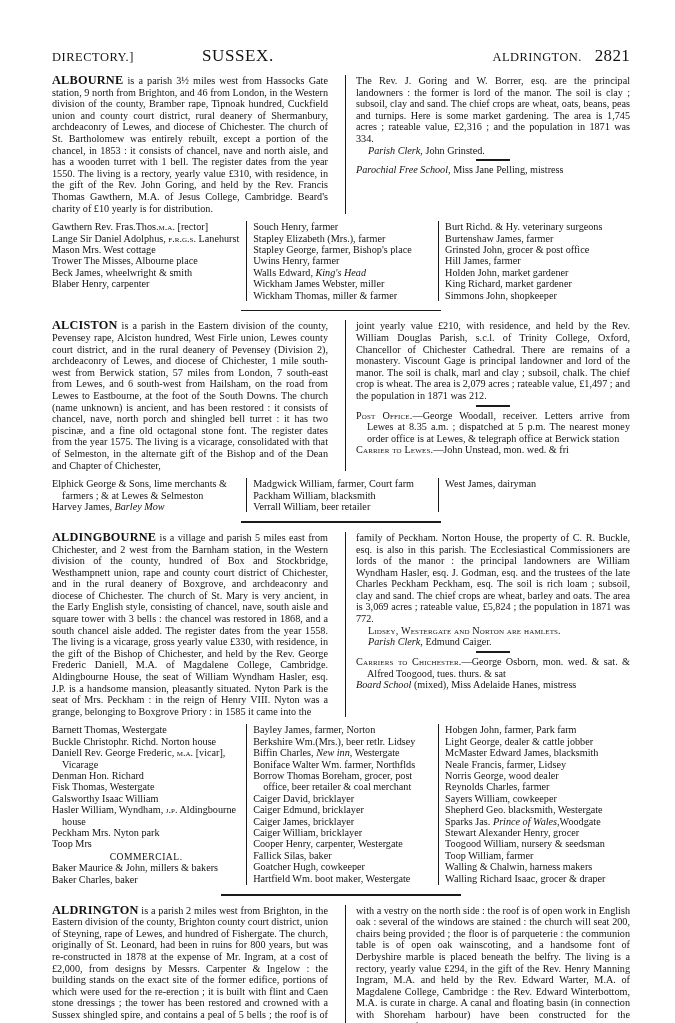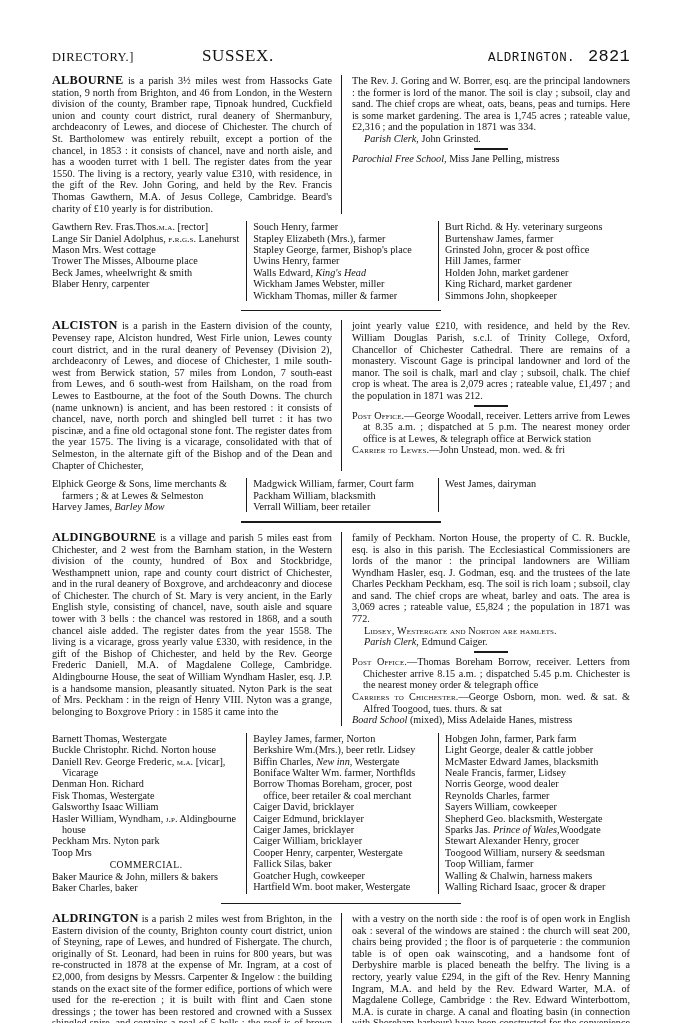--- a/index.html
+++ b/index.html
@@ -48,37 +48,36 @@
     flex: 1;
     text-align: left;
     font-size: 17px;
     letter-spacing: .6px;
   }
   .runhead .mid .big { font-size: 17px; }
   .runhead .right {
     width: 210px;
     text-align: right;
     white-space: nowrap;
-    font-family: Liberation Mono, monospace;
   }
   .runhead .right .parish {
     font-variant: small-caps;
     font-size: 12.5px;
     letter-spacing: .4px;
   }
   .runhead .right .pageno {
     font-size: 17px;
     margin-left: 13px;
     letter-spacing: .3px;
   }
 
   
   .two-col {
     display: flex;
-    gap: 0;
+    gap: 8px;
   }
   .two-col .col {
     width: 50%;
     box-sizing: border-box;
   }
   .two-col .col.left { padding-right: 9px; }
   .two-col .col.right { padding-left: 10px; border-left: 1px solid #1a1a1a; }
 
   p.para {
     margin: 0;
@@ -248,21 +247,20 @@
 
   <div class="two-col">
     <div class="col left">
       <p class="para"><span class="parish-name">ALDINGBOURNE</span><span> is a village and parish 5 miles east from Chichester, and 2 west from the Barnham station, in the Western division of the county, hundred of Box and Stockbridge, Westhampnett union, rape and county court district of Chichester, and in the rural deanery of Boxgrove, and archdeaconry and diocese of Chichester. The church of St. Mary is very ancient, in the Early English style, consisting of chancel, nave, south aisle and square tower with 3 bells : the chancel was restored in 1868, and a south chancel aisle added. The register dates from the year 1558. The living is a vicarage, gross yearly value £330, with residence, in the gift of the Bishop of Chichester, and held by the Rev. George Frederic Daniell, M.A. of Magdalene College, Cambridge. Aldingbourne House, the seat of William Wyndham Hasler, esq. J.P. is a handsome mansion, pleasantly situated. Nyton Park is the seat of Mrs. Peckham : in the reign of Henry VIII. Nyton was a grange, belonging to Boxgrove Priory : in 1585 it came into the</span></p>
     </div>
     <div class="col right">
       <p class="para">family of Peckham. Norton House, the property of C. R. Buckle, esq. is also in this parish. The Ecclesiastical Commissioners are lords of the manor : the principal landowners are William Wyndham Hasler, esq. J. Godman, esq. and the trustees of the late Charles Peckham Peckham, esq. The soil is rich loam ; subsoil, clay and sand. The chief crops are wheat, barley and oats. The area is 3,069 acres ; rateable value, £5,824 ; the population in 1871 was 772.</p>
       <p class="center-ital"><span class="smallcaps">Lidsey, Westergate and Norton are hamlets.</span></p>
       <p class="center-ital"><span class="ital">Parish Clerk</span><span>, Edmund Caiger.</span></p>
       <div class="rule-short"></div>
-      <p class="indent-hang"><span class="smallcaps">Post Office.</span><span>—Thomas Boreham Borrow, receiver. Letters from Chichester arrive 8.15 a.m. ; dispatched 5.45 p.m. Chichester is the nearest money order &amp; telegraph office</span></p>
       <p class="indent-hang"><span class="smallcaps">Carriers to Chichester.</span><span>—George Osborn, mon. wed. &amp; sat. &amp; Alfred Toogood, tues. thurs. &amp; sat</span></p>
       <p class="indent-hang"><span class="ital">Board School</span><span> (mixed), Miss Adelaide Hanes, mistress</span></p>
     </div>
   </div>
 
   <div class="list-block">
     <div class="lcol c1">
       <div>
             <div class="entry">Barnett Thomas, Westergate</div>
             <div class="entry">Buckle Christophr. Richd. Norton house</div>

